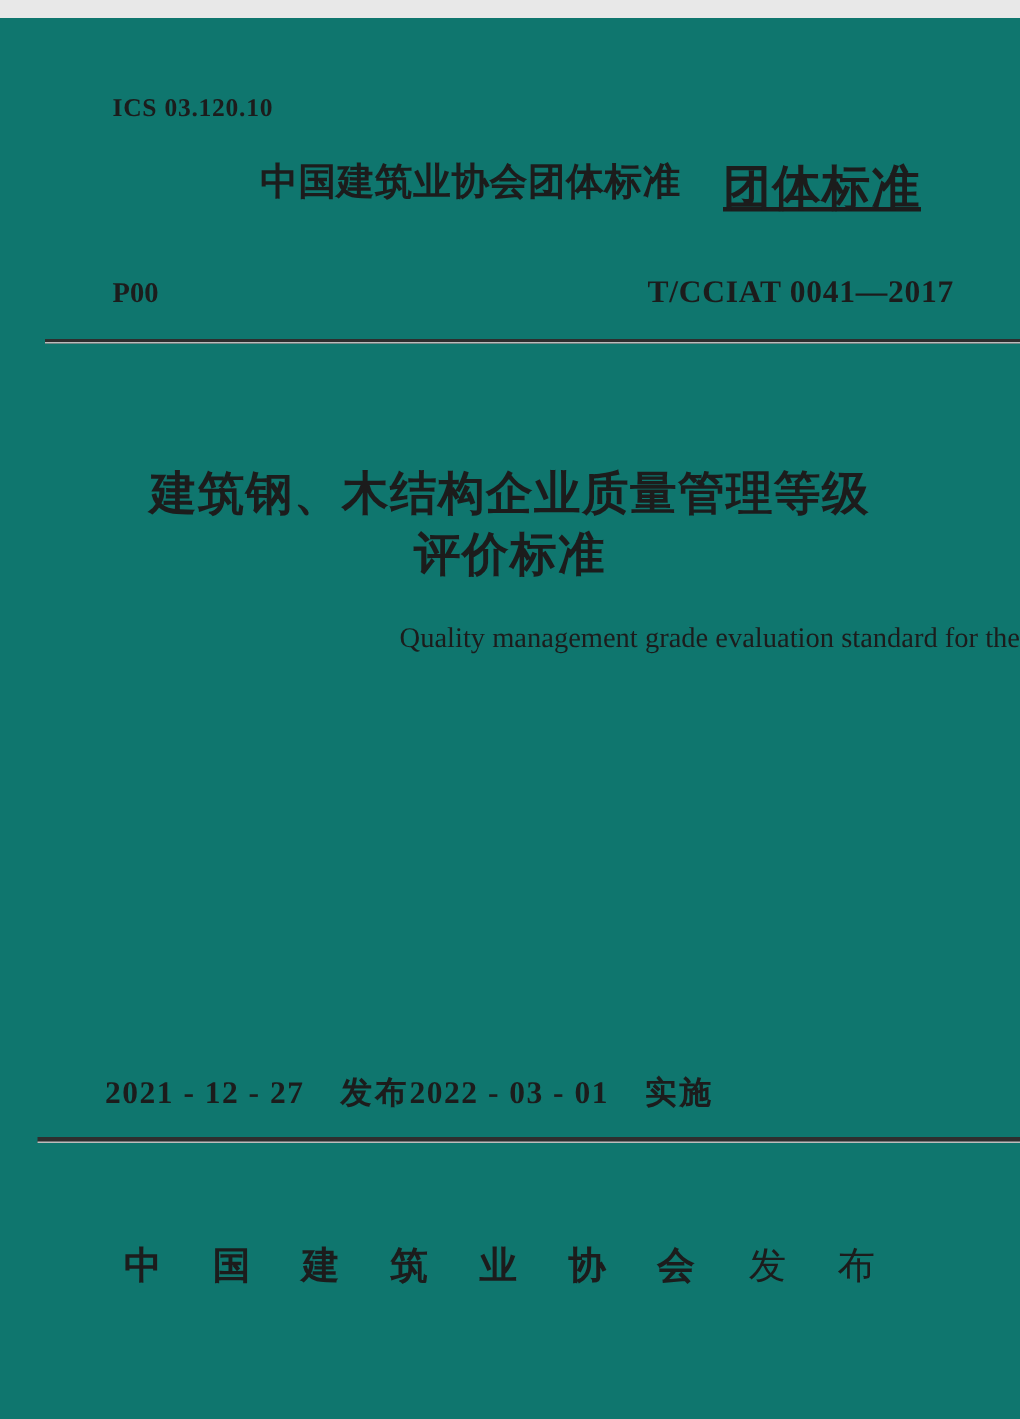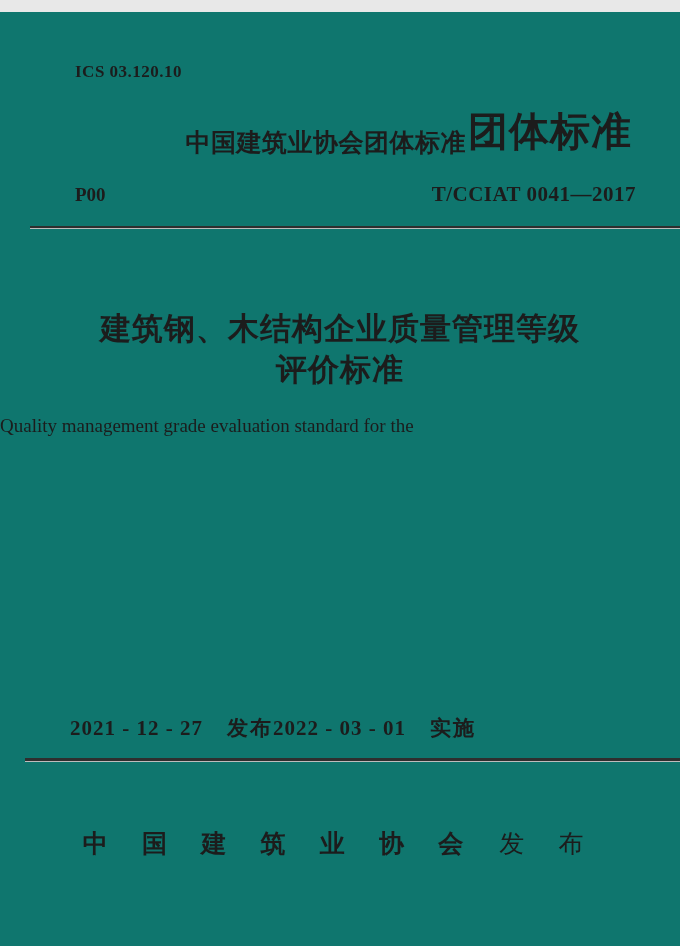--- a/index.html
+++ b/index.html
@@ -22,37 +22,38 @@
     left: 75px;
     top: 50px;
     font-size: 17px;
     font-weight: 700;
     letter-spacing: 0.5px;
     font-family: "Liberation Serif", serif;
   }
   .header-row {
     position: absolute;
     top: 92px;
-    right: 48px;
+    right: 66px;
     display: flex;
-    align-items: flex-end;
-    gap: 2px;
+    align-items: flex-start;
+    gap: 28px;
     white-space: nowrap;
   }
   .assoc-label {
     font-size: 25px;
     font-weight: 700;
     font-family: "Liberation Sans", sans-serif;
     letter-spacing: 0.5px;
   }
   .standard-type {
-    font-size: 40px;
+    font-size: 32px;
     font-weight: 700;
     font-family: "Liberation Sans", sans-serif;
     letter-spacing: 1px;
+    text-decoration: underline;
   }
   .number-row {
     position: absolute;
     left: 75px;
     right: 44px;
     top: 170px;
     display: flex;
     justify-content: space-between;
     align-items: baseline;
   }
@@ -84,21 +85,21 @@
     line-height: 41px;
     font-weight: 600;
     font-family: "Liberation Serif", serif;
     letter-spacing: 1px;
   }
   .title-en {
     position: absolute;
     left: 0;
     right: 0;
     top: 400px;
-    text-align: left;
+    text-align: right;
     font-size: 19px;
     line-height: 27px;
     font-weight: 400;
     font-family: "Liberation Serif", serif;
   }
   .dates-row {
     position: absolute;
     left: 70px;
     right: 24px;
     top: 702px;

